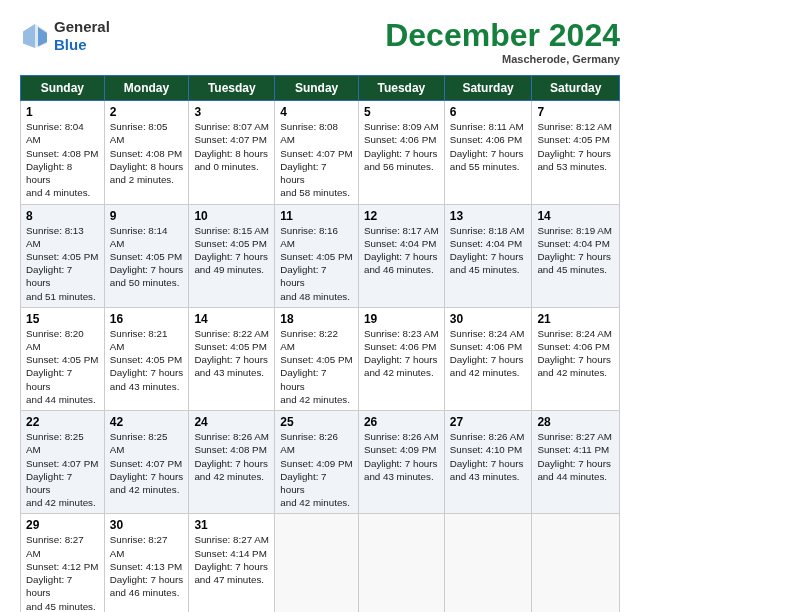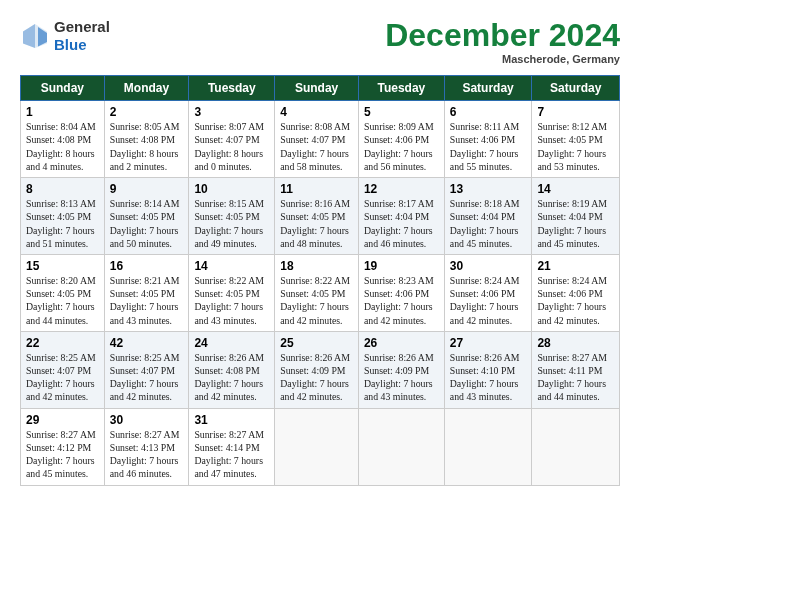--- a/index.html
+++ b/index.html
@@ -79,21 +79,20 @@
     .day-num {
       font-weight: bold;
       font-size: 12px;
       display: block;
       margin-bottom: 1px;
     }
     .day-info {
       font-size: 9.8px;
       color: #222;
       line-height: 1.35;
-      font-family: Liberation Serif, serif;
     }
     .empty-cell {
       background: #f8f8f8 !important;
     }
   </style>
 </head>
 <body>
 
 <div class="page">
   <div class="header">

